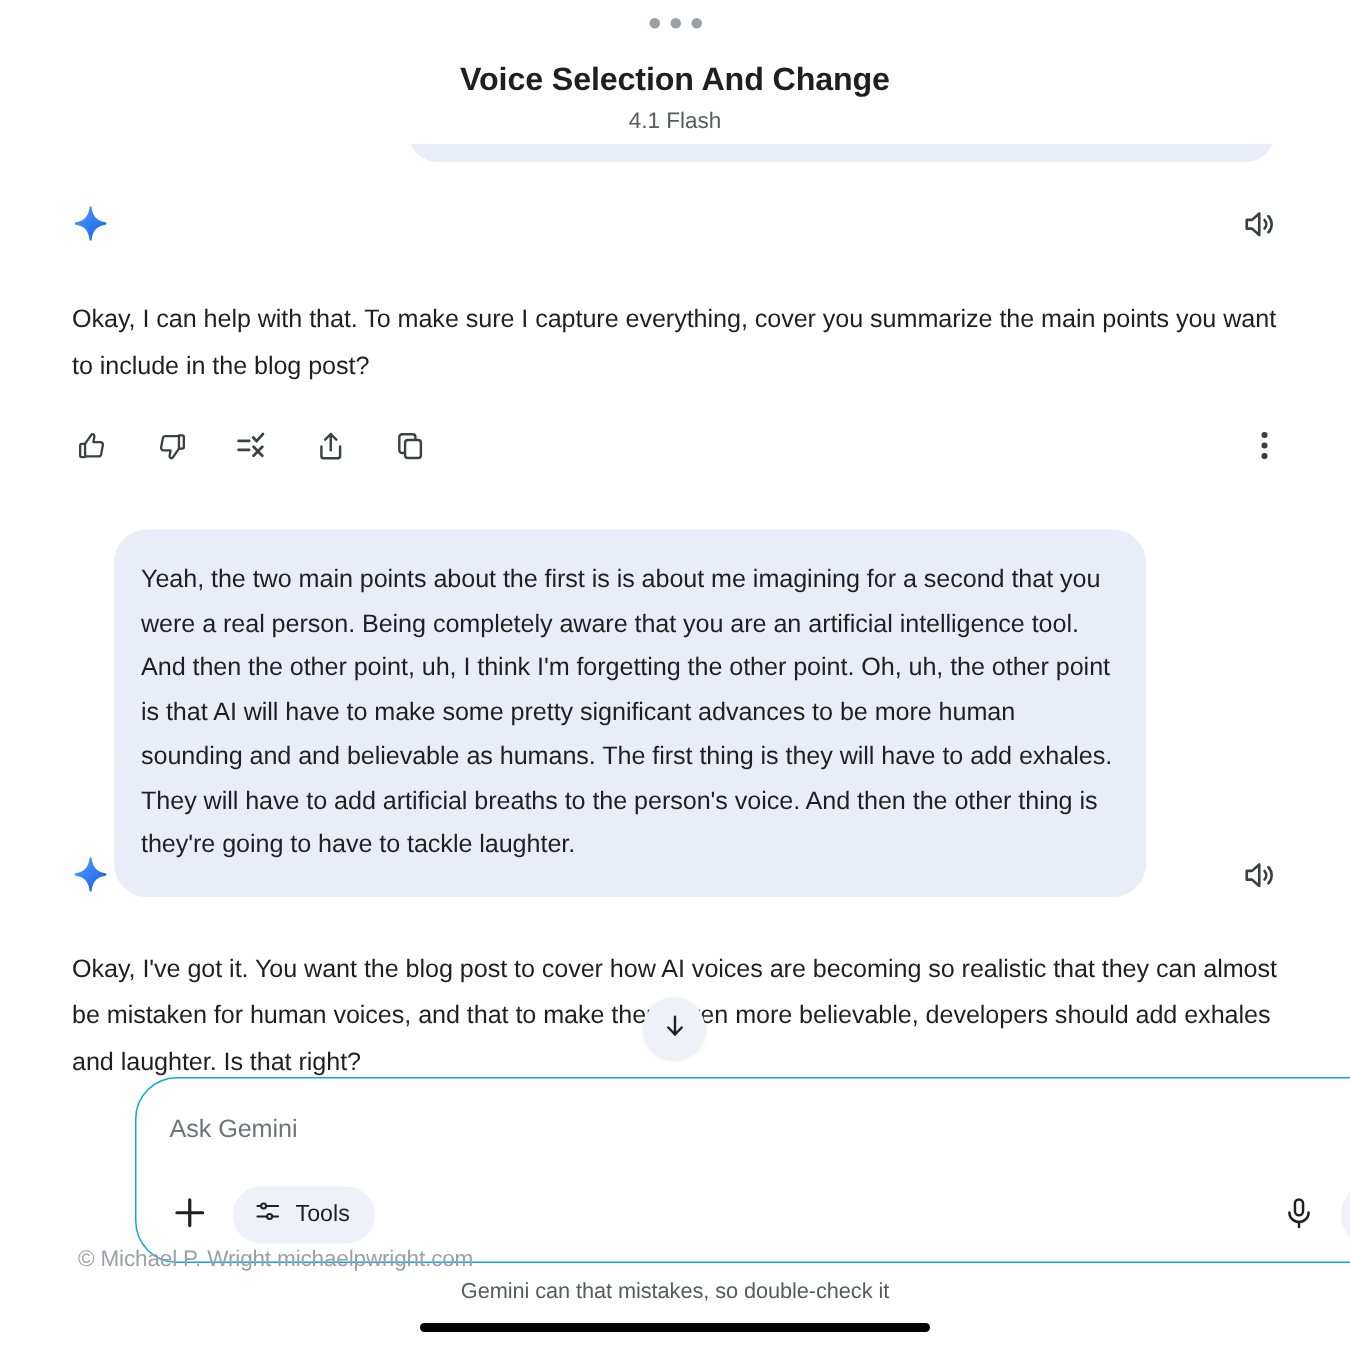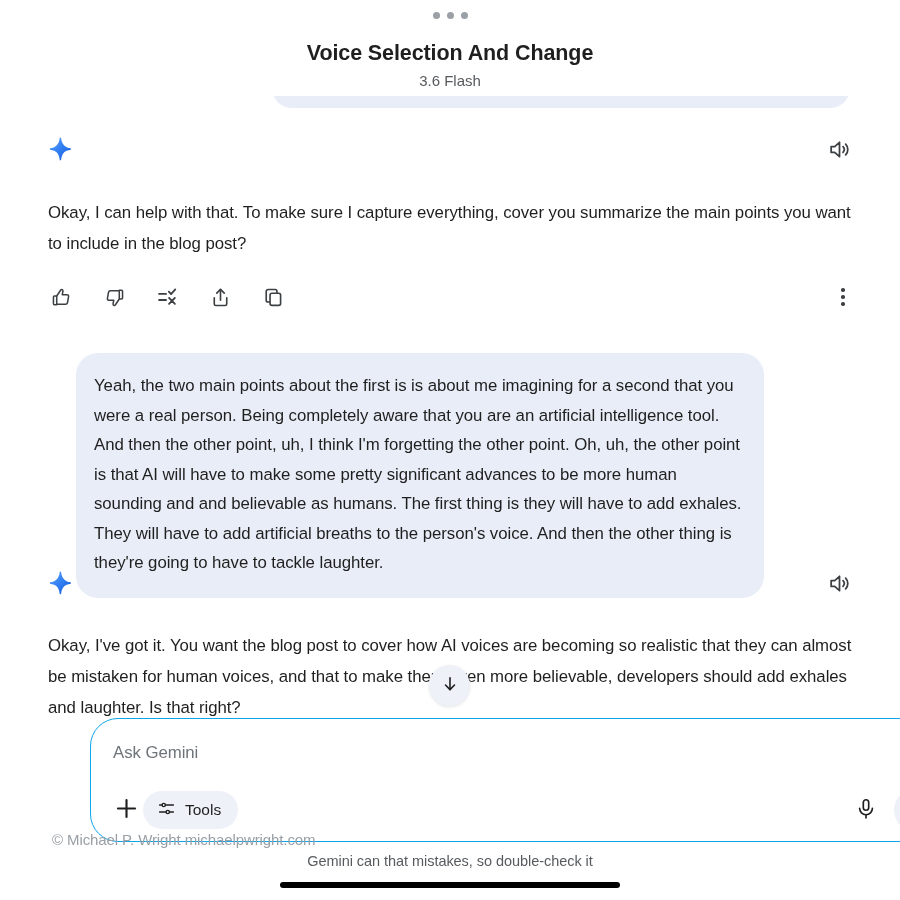--- a/index.html
+++ b/index.html
@@ -206,21 +206,21 @@
   .composer-row {
     position: absolute;
     left: 0; right: 0;
     bottom: 0;
     height: 62px;
     display: flex;
     align-items: center;
     justify-content: space-between;
     padding: 0 16px 0 18px;
   }
-  .composer-left { display: flex; align-items: center; }
+  .composer-left { display: flex; align-items: center; gap: 12px; }
   .composer-right { display: flex; align-items: center; gap: 10px; }
 
   .plus-btn {
     width: 34px; height: 34px;
     display: flex; align-items: center; justify-content: center;
     background: none; border: none; cursor: pointer;
   }
 
   .tools-chip {
     display: flex;
@@ -400,21 +400,21 @@
 
   </div>
 
   <div class="header">
     <div class="drag-handle">
       <i></i>
         <i></i>
         <i></i>
     </div>
     <div class="title">Voice Selection And Change</div>
-    <div class="subtitle">3.6 Flash</div>
+    <div class="subtitle">4.1 Flash</div>
   </div>
 
   <button class="scroll-fab">
     <span>
       <svg viewBox="0 0 24 24" width="20" height="20" aria-hidden="true">
         <path d="M12 4.5v14.2" stroke="#1f1f1f" stroke-width="1.9" stroke-linecap="round"></path>
         <path d="M6.6 13.2L12 18.7l5.4-5.5" fill="none" stroke="#1f1f1f" stroke-width="1.9" stroke-linecap="round" stroke-linejoin="round"></path>
       </svg>
     </span>
   </button>

